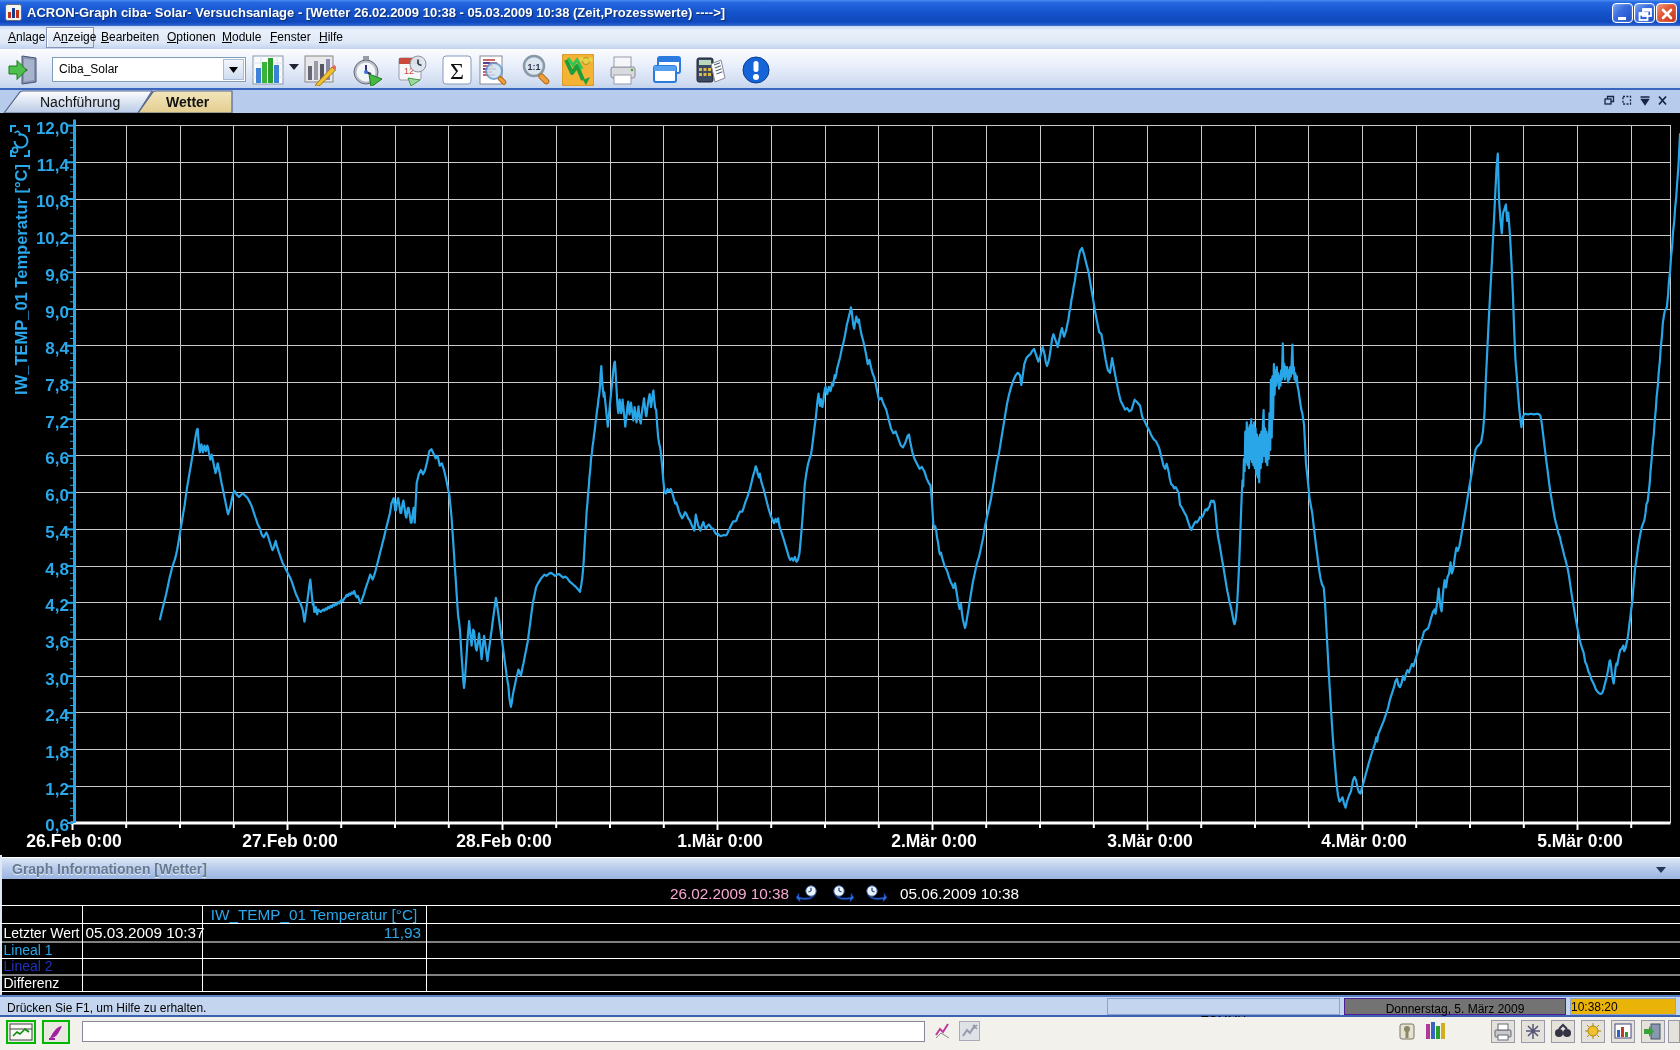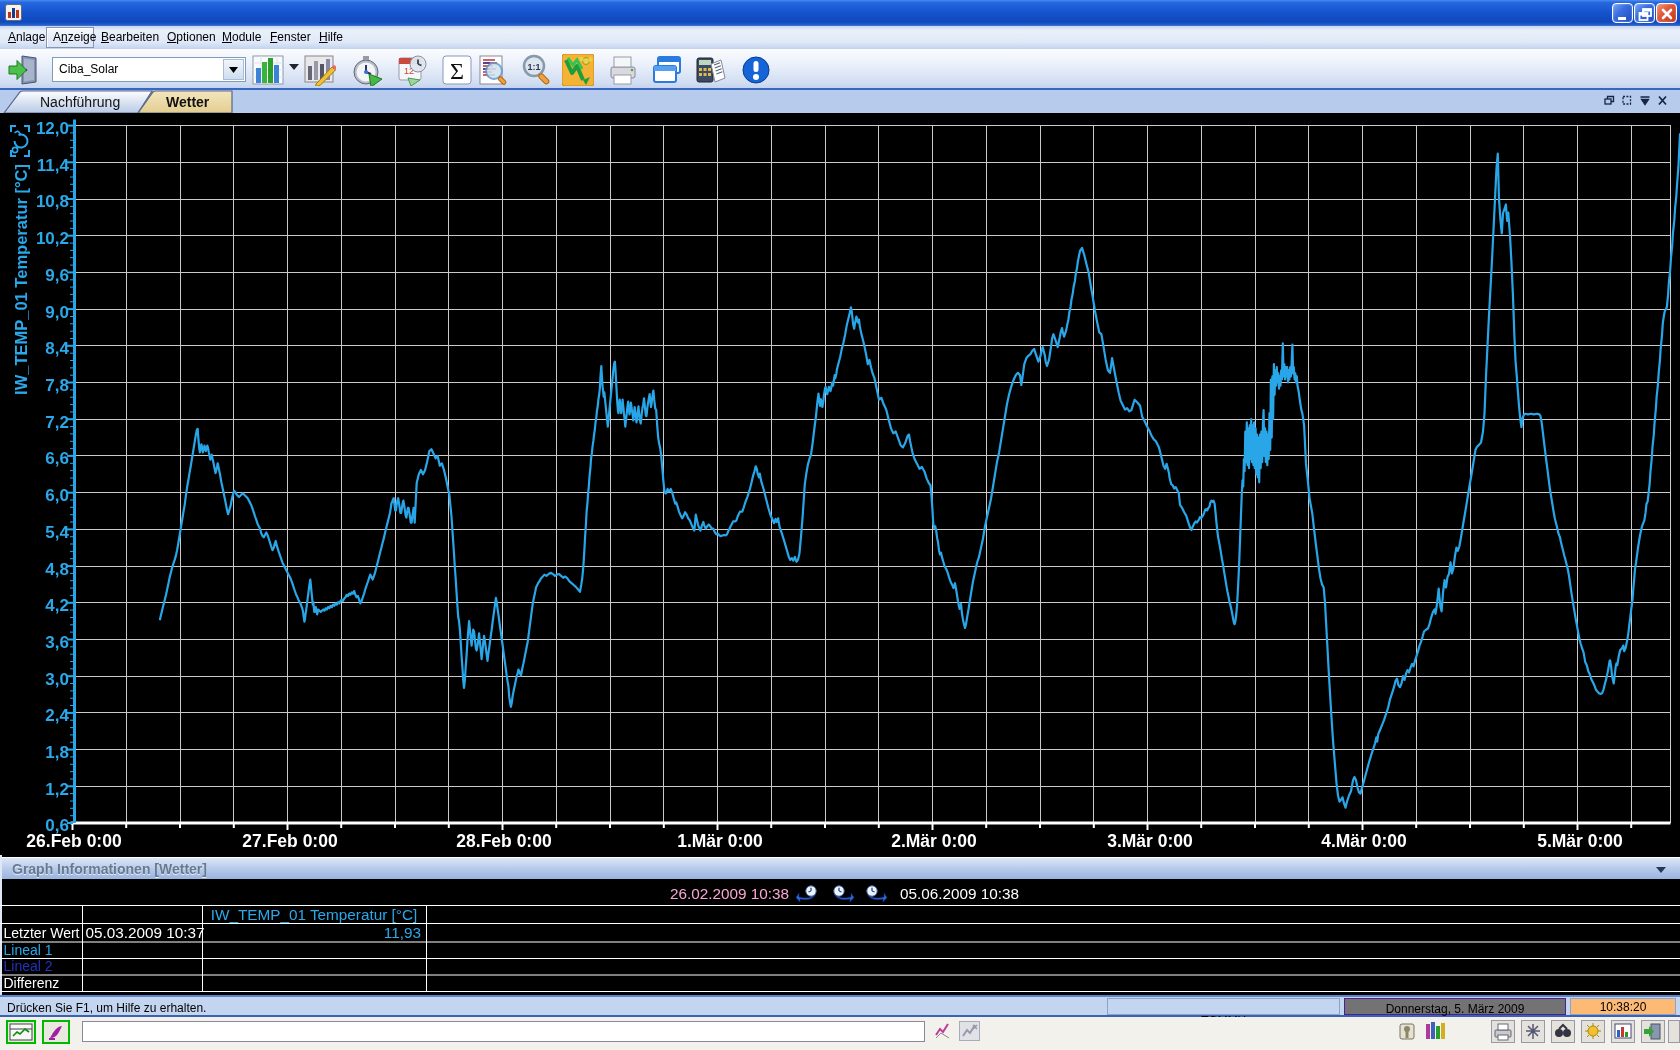--- a/index.html
+++ b/index.html
@@ -5,20 +5,21 @@
 .abs { position:absolute; }
 </style></head><body>
 
 <div class="abs" style="left:0;top:0;width:1680px;height:25px;background:linear-gradient(180deg,#4a8af0 0%,#2568e0 10%,#1553cc 50%,#1048bc 88%,#2560d4 100%)">
   <svg width="17" height="17" viewBox="0 0 17 17" style="position:absolute;left:5px;top:4px">
     <rect x="0.5" y="0.5" width="16" height="16" rx="2" fill="#f4f4f0" stroke="#667"></rect>
     <rect x="3" y="8" width="3" height="6" fill="#c43318"></rect>
       <rect x="7" y="4" width="3" height="10" fill="#1a3a8a"></rect>
       <rect x="11" y="6" width="3" height="8" fill="#c43318"></rect>
   </svg>
+  <div class="abs" style="left:27px;top:4.5px;font-size:13px;font-weight:bold;color:#fff;text-shadow:1px 1px 1px #0a2a6a;white-space:nowrap">ACRON-Graph ciba- Solar- Versuchsanlage - [Wetter 26.02.2009 10:38 - 05.03.2009 10:38 (Zeit,Prozesswerte) ----&gt;]</div>
   <div style="position:absolute;left:1612px;top:3px;width:21px;height:20px;border:1px solid #fff;border-radius:4px;background:linear-gradient(135deg,#7aa4f0 0%,#3a6ee0 40%,#1e4cc0 100%);box-shadow:inset 0 0 2px rgba(255,255,255,.5)">
       <svg width="19" height="18" viewBox="0 0 19 18" style="position:absolute;left:0;top:0">
         <rect x="5" y="13" width="8" height="3" fill="#fff"></rect>
       </svg>
     </div>
     <div style="position:absolute;left:1634px;top:3px;width:21px;height:20px;border:1px solid #fff;border-radius:4px;background:linear-gradient(135deg,#7aa4f0 0%,#3a6ee0 40%,#1e4cc0 100%);box-shadow:inset 0 0 2px rgba(255,255,255,.5)">
       <svg width="19" height="18" viewBox="0 0 19 18" style="position:absolute;left:0;top:0">
         <rect x="8" y="5" width="8" height="7" fill="none" stroke="#fff" stroke-width="1.8"></rect>
         <rect x="8" y="5" width="8" height="2.6" fill="#fff"></rect>
         <rect x="4.5" y="9" width="8" height="7" fill="none" stroke="#fff" stroke-width="1.8"></rect>
@@ -457,21 +458,21 @@
     <text x="3.5" y="50" fill="#2aa8ea">Lineal 1</text>
     <text x="3.5" y="66" fill="#2233bb">Lineal 2</text>
     <text x="3.5" y="82.5" fill="#fff">Differenz</text>
   </g>
 </svg>
 
 <div class="abs" style="left:0;top:995px;width:1680px;height:22px;background:#c4d5f0;border-top:2px solid #5a82c8;border-bottom:2px solid #3a62b0">
   <div class="abs" style="left:7px;top:4px;font-size:12px;color:#000">Drücken Sie F1, um Hilfe zu erhalten.</div>
   <div class="abs" style="left:1107px;top:1px;width:233px;height:17px;border:1px solid #8aa2cc;background:#c4d5f0;text-align:center;font-size:12px;color:#000;padding-top:15px">TOMMY</div>
   <div class="abs" style="left:1344px;top:1px;width:222px;height:17px;border:1px solid #4c1d95;background:#737373;text-align:center;font-size:12px;color:#000;padding-top:3px">Donnerstag, 5. März 2009</div>
-  <div class="abs" style="left:1570px;top:1px;width:106px;height:17px;border:1px solid #8aa2cc;background:#fdba74;text-align:center;font-size:12px;color:#000;padding-top:1px">10:38:20</div>
+  <div class="abs" style="left:1570px;top:1px;width:106px;height:17px;border:1px solid #8aa2cc;background:#eab308;text-align:left;font-size:12px;color:#000;padding-top:1px">10:38:20</div>
 </div>
 
 <div class="abs" style="left:0;top:1017px;width:1680px;height:33px;background:#f2f1ec">
   <div class="abs" style="left:6px;top:3px;width:30px;height:24px;border:2px solid #00b800;background:#e8e8e0">
     <svg width="26" height="20" viewBox="0 0 26 20">
         <rect x="2" y="2" width="22" height="16" fill="#f8f8f4" stroke="#444"></rect>
         <path d="M2 7 h22" stroke="#444"></path>
         <path d="M5 14 l4-4 3 2 5-5 4 3" stroke="#0a8a0a" stroke-width="1.6" fill="none"></path>
       </svg>
   </div>

